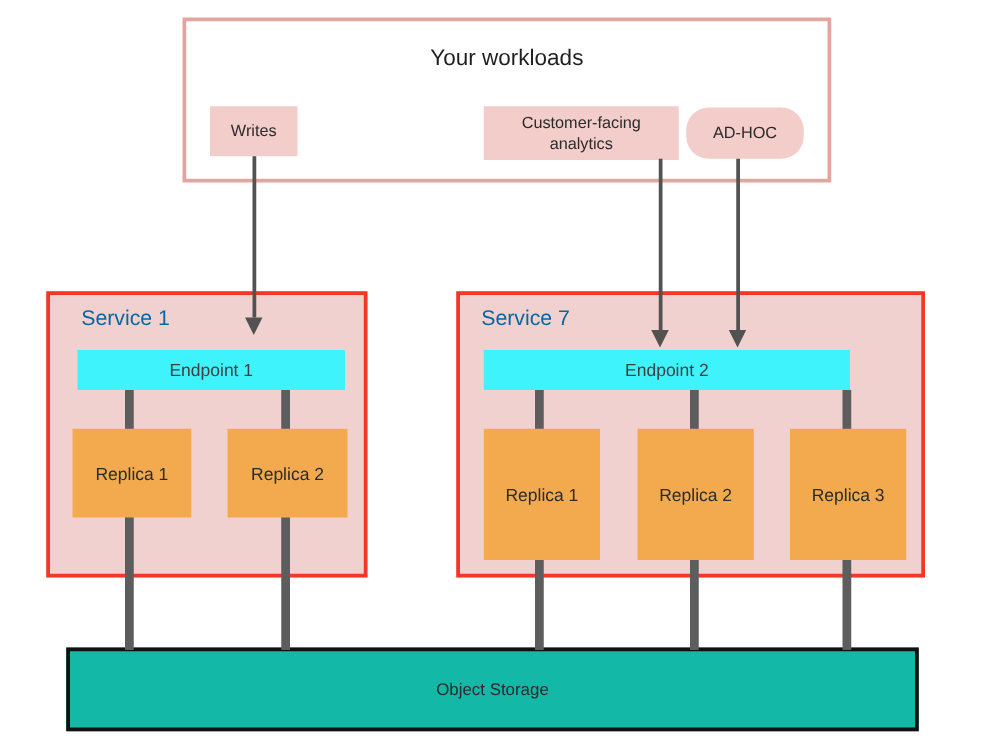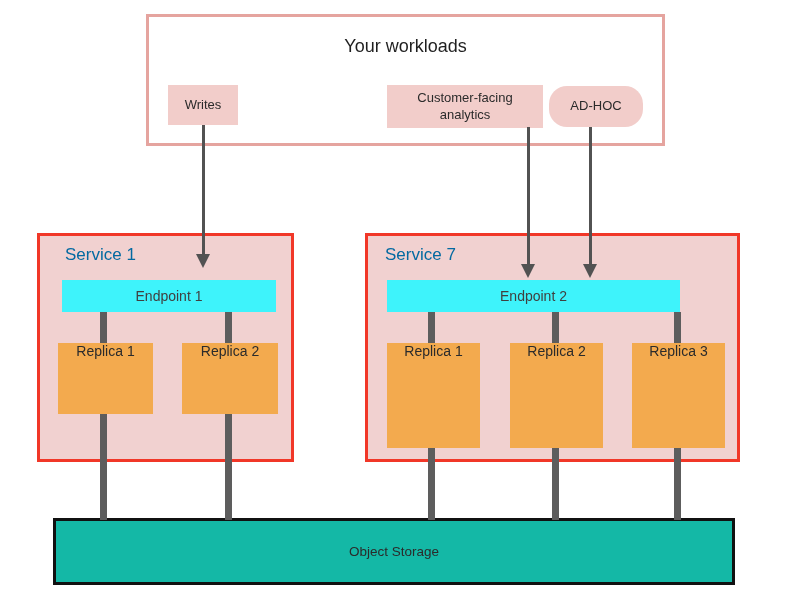--- a/index.html
+++ b/index.html
@@ -52,21 +52,21 @@
   .st-2{left:385px;top:245px;}
   .endpoint{
     background:var(--endpoint-bg,#3ef3fb);z-index:2;
     display:flex;align-items:center;justify-content:center;
     font-size:14px;color:#404040;
   }
   .ep-1{left:62px;top:280px;width:214px;height:32px;}
   .ep-2{left:387px;top:280px;width:293px;height:32px;text-align:right;}
   .replica{
     background:var(--replica-bg,#f3aa4e);z-index:2;
-    display:flex;align-items:flex-start;justify-content:center;
+    display:flex;align-items:center;justify-content:center;
     font-size:14px;color:#2b2b2b;
   }
   .s1-r1{left:58px;top:343px;width:95px;height:71px;}
   .s1-r2{left:182px;top:343px;width:96px;height:71px;}
   .s2-r1{left:387px;top:343px;width:93px;height:105px;}
   .s2-r2{left:510px;top:343px;width:93px;height:105px;}
   .s2-r3{left:632px;top:343px;width:93px;height:105px;}
   
   .connector{width:7px;top:312px;height:208px;background:var(--connector,#5d5d5d);z-index:1;}
   .c1{left:100px;}

